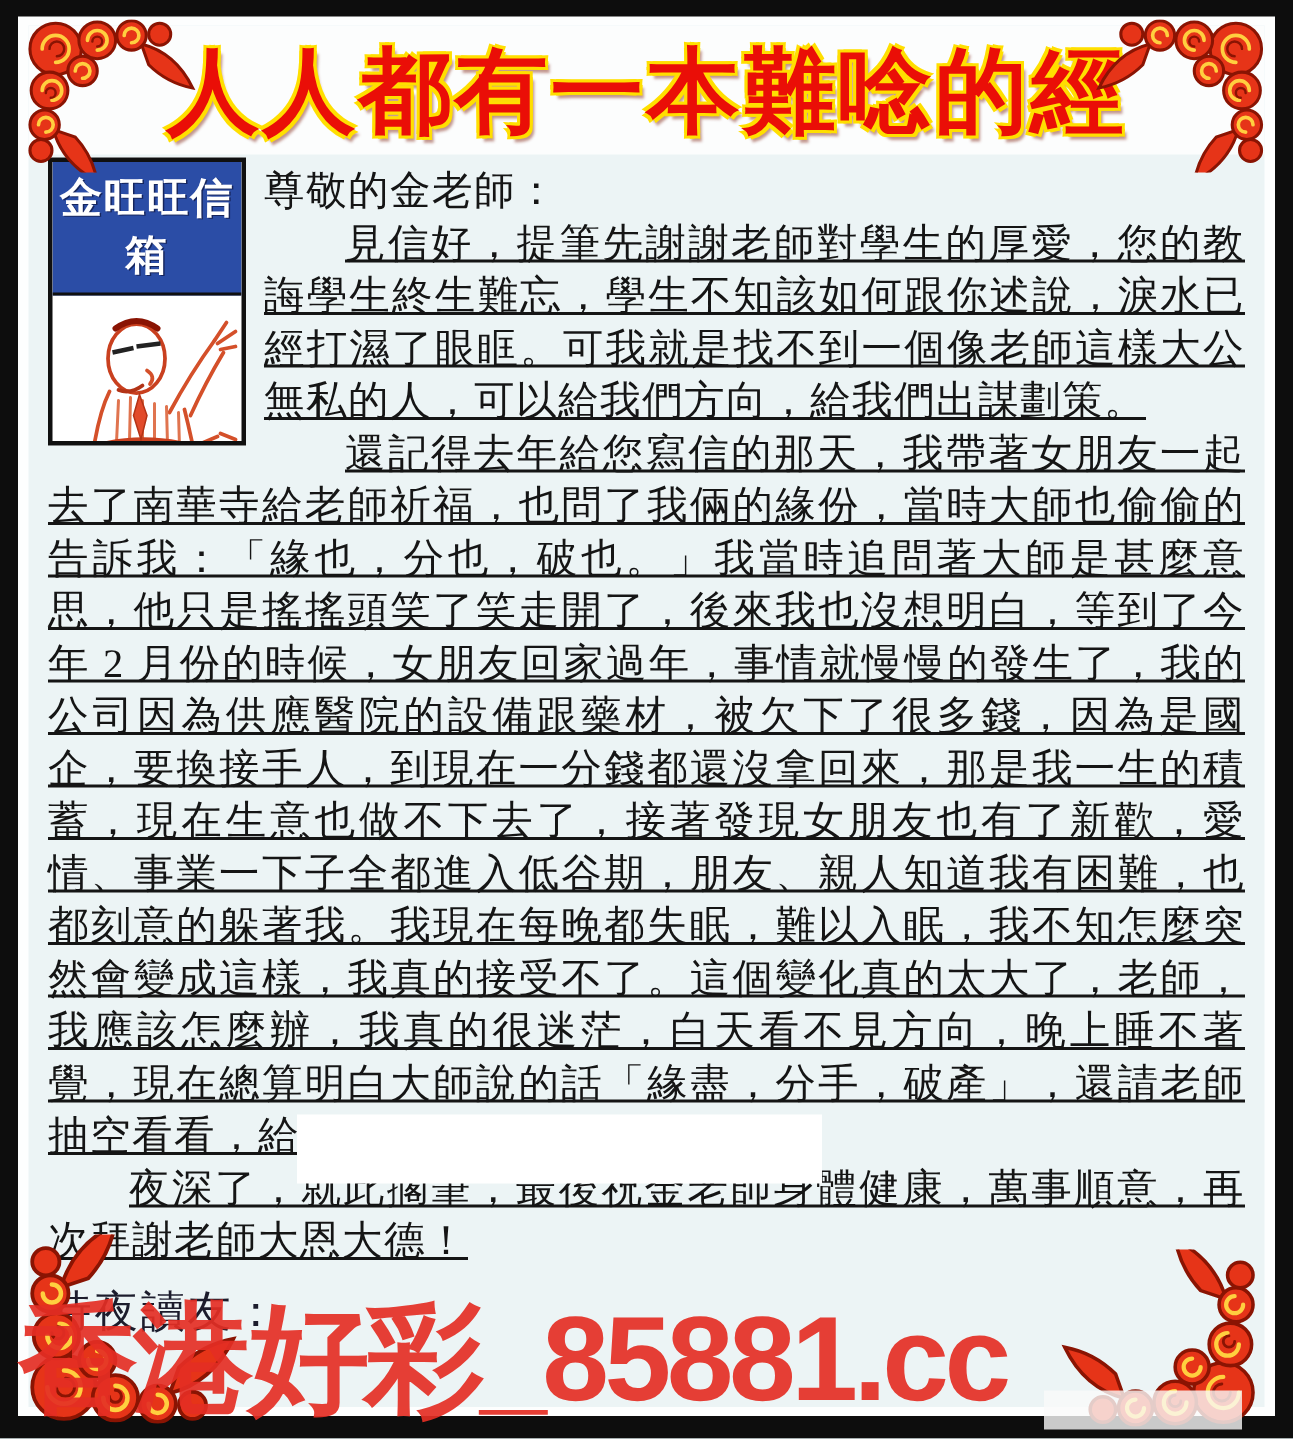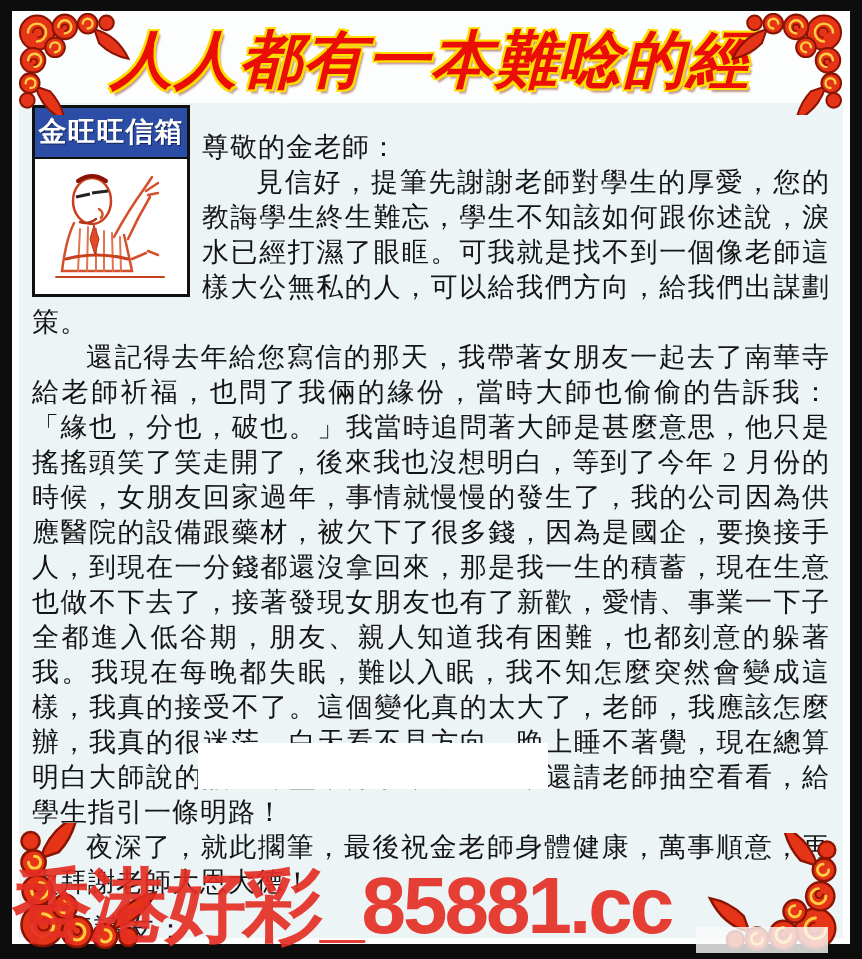--- a/index.html
+++ b/index.html
@@ -25,37 +25,37 @@
     width:100%; height:100%;
     background:#ecf4f5;
     position:relative;
     padding:0 13px;
     overflow:hidden;
   }
   .title-band {
     background:#fcfdfd;
     height:86px;
     margin:0 -13px;
-    display:flex; align-items:center; justify-content:center;font-style:italic;
+    display:flex; align-items:flex-end; justify-content:center;
   }
   .page-title {
     font-size:62px;
     font-weight:bold;
     color:#ea0e07;
     letter-spacing:2px;
     white-space:nowrap;
     text-shadow:
       -2px -2px 0 #ffdf00, 2px -2px 0 #ffdf00,
       -2px 2px 0 #ffdf00, 2px 2px 0 #ffdf00,
       3px 4px 2px rgba(120,20,0,0.45);
   }
   
   .mailbox {
     float:left;
-    width:158px;
+    width:132px;
     height:192px;
     border:3px solid #101010;
     background:#ffffff;
     margin:2px 12px 4px 0;
     overflow:hidden;
   }
   .mailbox-header {
     background:#2b4da6;
     border-bottom:2px solid #101010;
     color:#ffffff;
@@ -70,22 +70,22 @@
   .mascot { display:block; margin:0 auto; }
   
   .letter {
     padding-top:7px;
     font-size:27px;
     line-height:35px;
     letter-spacing:1px;
     color:#151515;
     text-align:justify;
   }
-  .salutation { text-indent:0;margin-top:20px; }
-  .para { text-indent:2em; }
+  .salutation { text-indent:0; }
+  .para { text-indent:2em;text-decoration:underline; }
   .letter-signature {
     text-align:right;
     padding-right:38px;
     font-size:28px;
     margin-top:5px;
   }
   .redacted {
     position:absolute;
     left:198px; top:743px;
     width:350px; height:46px;

